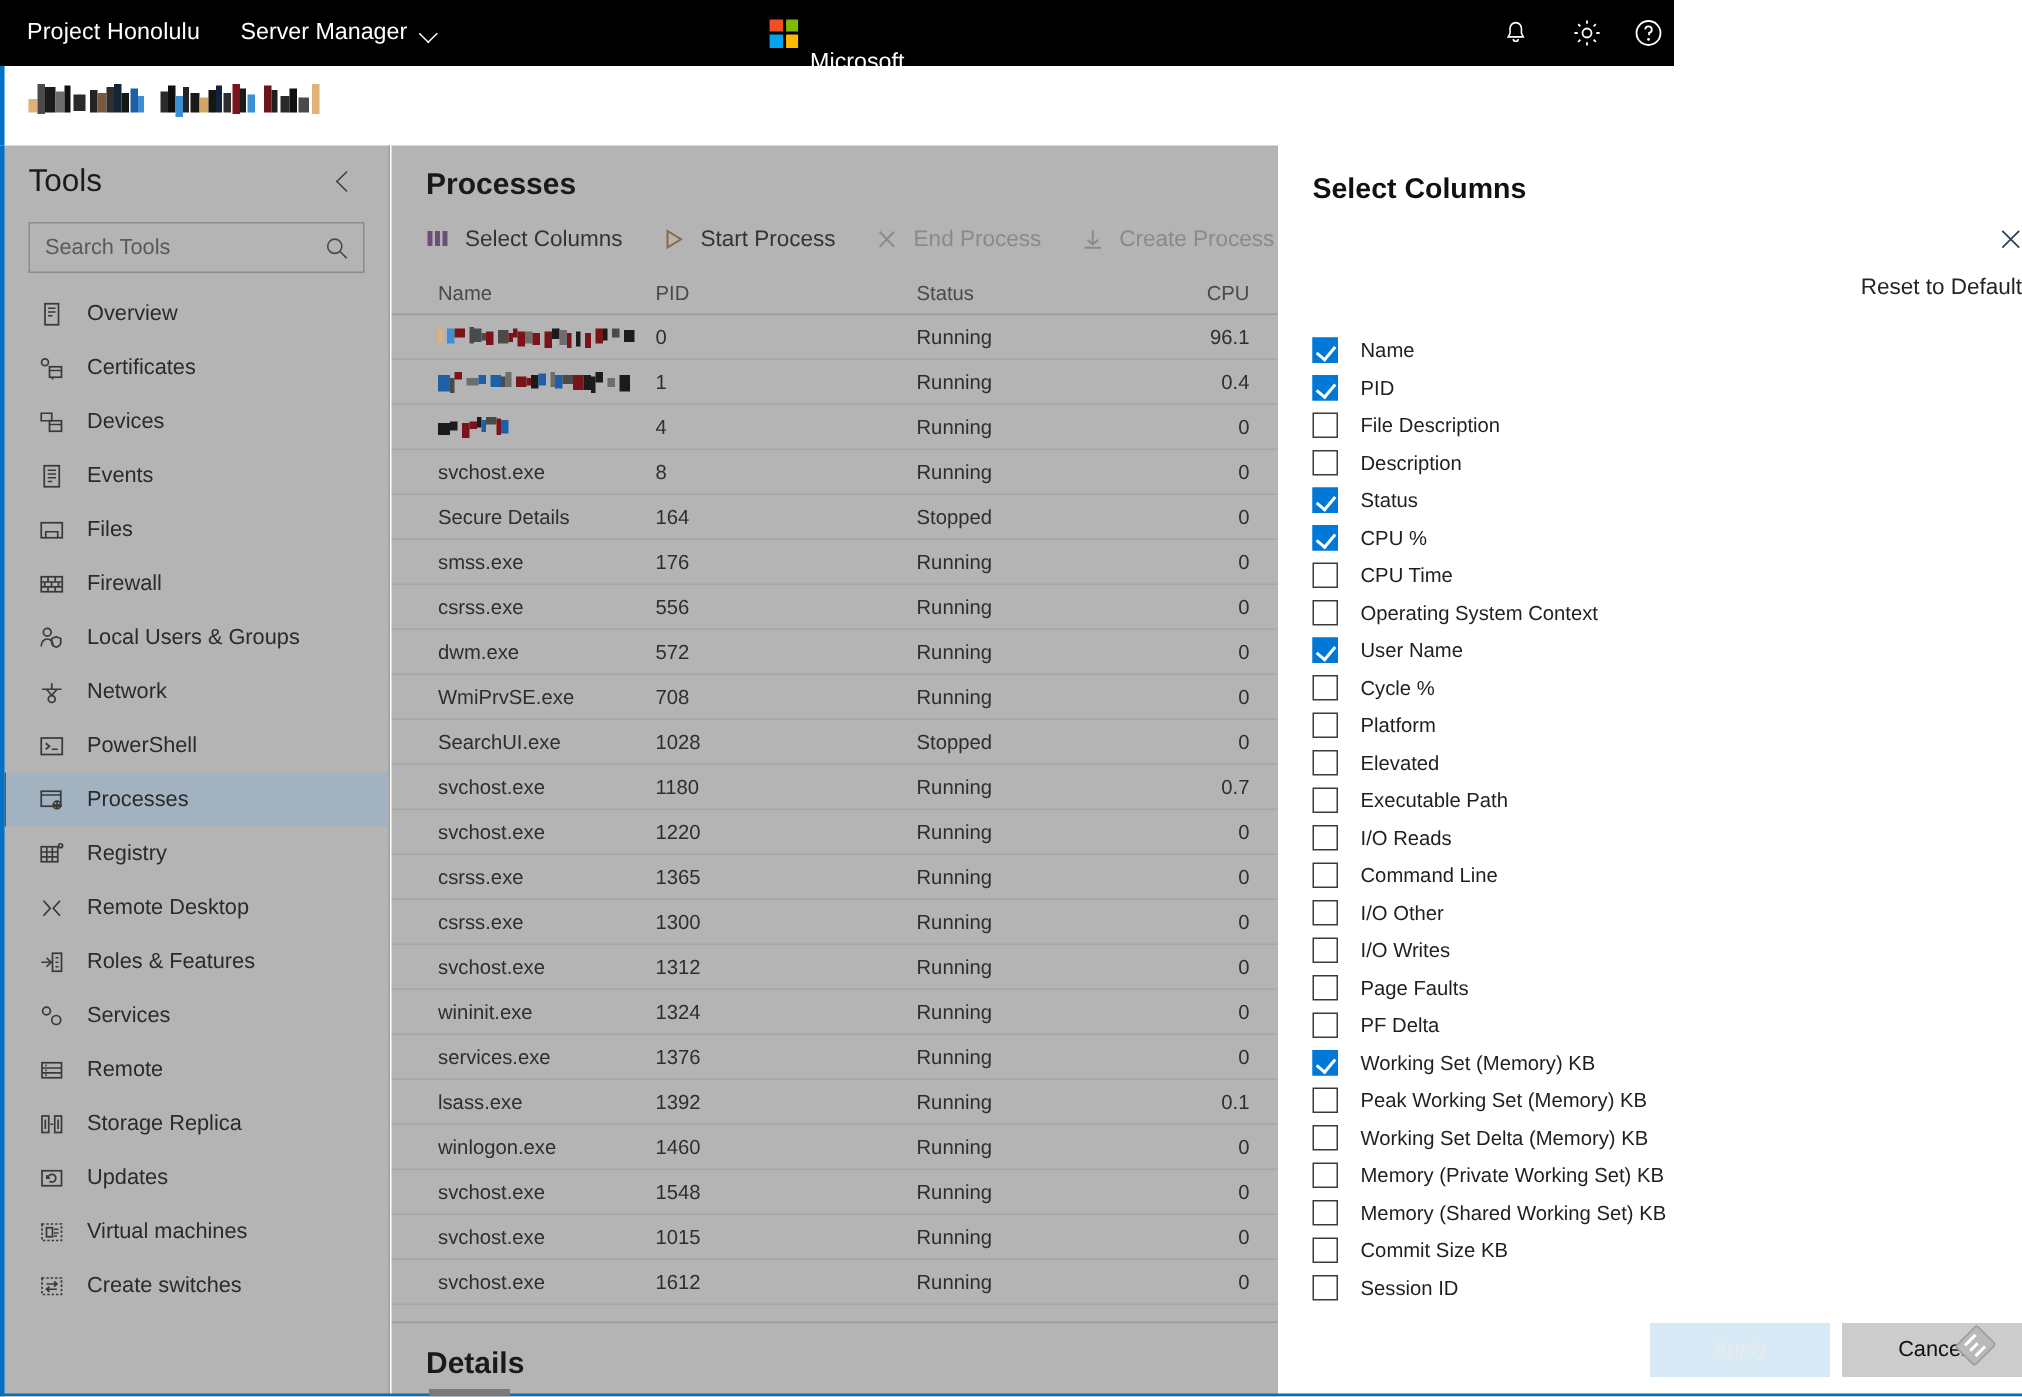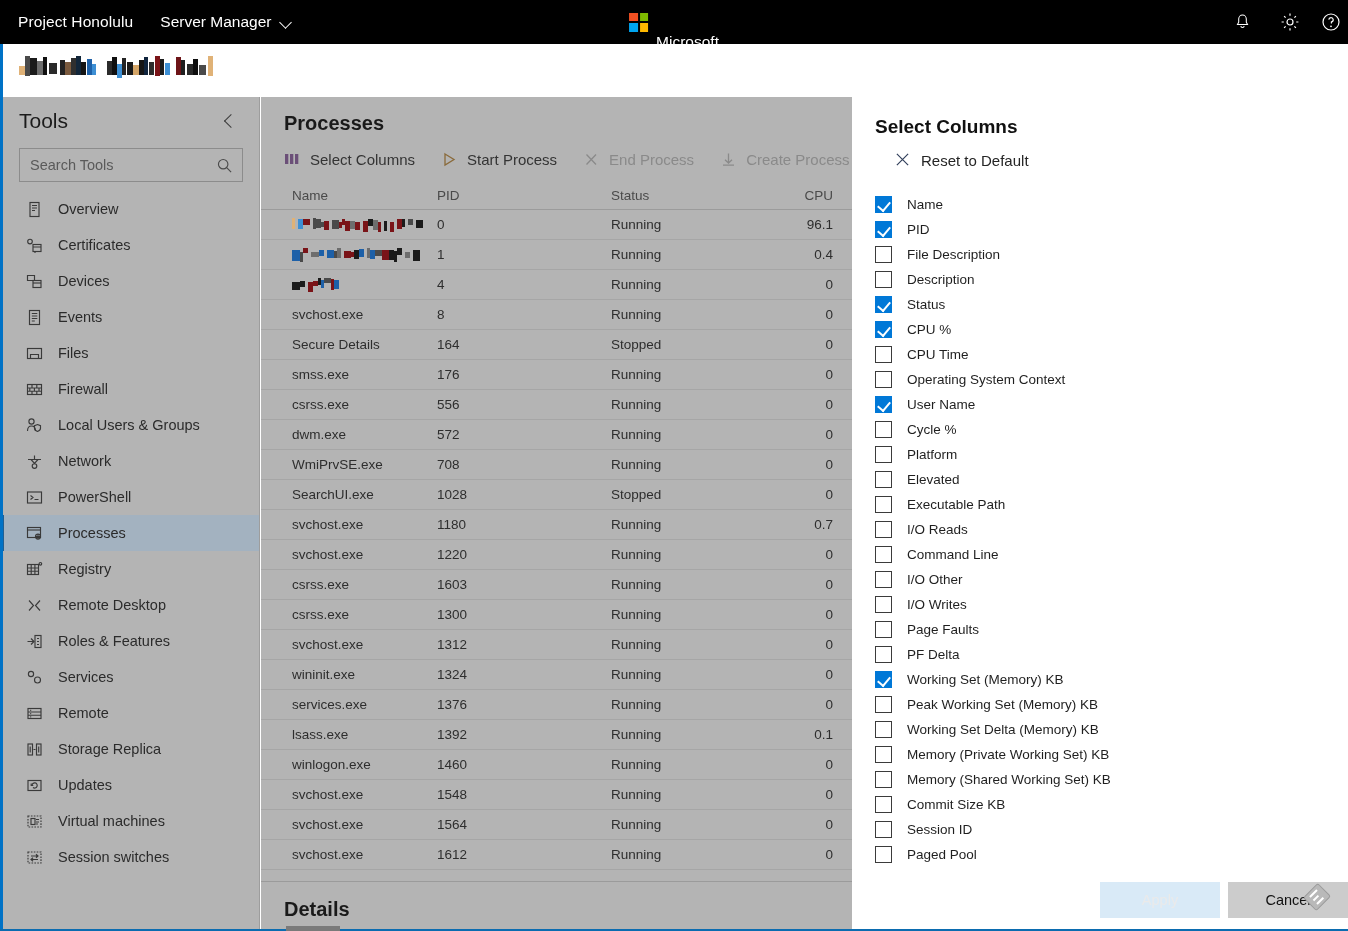--- a/index.html
+++ b/index.html
@@ -12,21 +12,21 @@
   }
   .app {
     position: relative;
     width: 1348px; height: 931px;
     background: #ffffff;
   }
 
   
   .topbar {
     position: absolute; top: 0; left: 0;
-    width: 1348px; height: 44px;
+    width: 1116px; height: 44px;
     background: #000000;
     display: flex; align-items: center;
     color: #ffffff;
   }
   .brand {
     font-size: 15.5px; color: #ffffff;
     margin-left: 18px; letter-spacing: .1px;
   }
   .appname {
     font-size: 15.5px; color: #ffffff;
@@ -165,22 +165,22 @@
     position: absolute; top: 97px; left: 852px;
     width: 496px; height: 834px;
     background: #ffffff;
     overflow: hidden;
   }
   .panel-title {
     font-size: 19px; font-weight: bold; color: #111;
     padding: 19px 0 0 23px;
   }
   .reset-row {
-    display: flex; align-items: flex-start; gap: 11px;
-    padding: 14px 0 0 43px; cursor: pointer;
+    display: flex; align-items: flex-end; gap: 11px;
+    padding: 14px 0 0 43px; cursor: pointer; flex-direction: column;
   }
   .reset-row .lbl { font-size: 15px; color: #252525; }
   .cols { margin-top: 21px; }
   .colrow {
     display: flex; align-items: center; gap: 15px;
     height: 25px; padding-left: 875px; padding-left: 23px;
     cursor: pointer;
   }
   .cbx {
     width: 17px; height: 17px; flex: 0 0 17px;
@@ -502,21 +502,21 @@
           </span>
           <span>Virtual machines</span>
         </div>
         <div class="toolitem">
           <span class="ic">
             <svg width="19" height="19" viewBox="0 0 19 19">
               <rect x="3" y="4" width="13" height="11" stroke="#3a3a3a" stroke-width="1.15" stroke-dasharray="1.6 1.3" fill="none"></rect>
               <path d="M6 8h7M11 6.2 13 8l-2 1.8M13 11.5H6M8 9.7 6 11.5l2 1.8" stroke="#3a3a3a" stroke-width="1.15" fill="none"></path>
             </svg>
           </span>
-          <span>Session switches</span>
+          <span>Create switches</span>
         </div>
       </div>
   </div>
 
   <div class="main">
     <div class="main-inner">
       <div class="page-title">Processes</div>
 
       <div class="toolbar" id="toolbar">
           <div class="tbtn">
@@ -630,21 +630,21 @@
               <div class="c-cpu">0.7</div>
             </div>
             <div class="grow">
               <div class="c-name">svchost.exe</div>
               <div class="c-pid">1220</div>
               <div class="c-stat">Running</div>
               <div class="c-cpu">0</div>
             </div>
             <div class="grow">
               <div class="c-name">csrss.exe</div>
-              <div class="c-pid">1603</div>
+              <div class="c-pid">1365</div>
               <div class="c-stat">Running</div>
               <div class="c-cpu">0</div>
             </div>
             <div class="grow">
               <div class="c-name">csrss.exe</div>
               <div class="c-pid">1300</div>
               <div class="c-stat">Running</div>
               <div class="c-cpu">0</div>
             </div>
             <div class="grow">
@@ -678,21 +678,21 @@
               <div class="c-cpu">0</div>
             </div>
             <div class="grow">
               <div class="c-name">svchost.exe</div>
               <div class="c-pid">1548</div>
               <div class="c-stat">Running</div>
               <div class="c-cpu">0</div>
             </div>
             <div class="grow">
               <div class="c-name">svchost.exe</div>
-              <div class="c-pid">1564</div>
+              <div class="c-pid">1015</div>
               <div class="c-stat">Running</div>
               <div class="c-cpu">0</div>
             </div>
             <div class="grow">
               <div class="c-name">svchost.exe</div>
               <div class="c-pid">1612</div>
               <div class="c-stat">Running</div>
               <div class="c-cpu">0</div>
             </div>
           </div>

